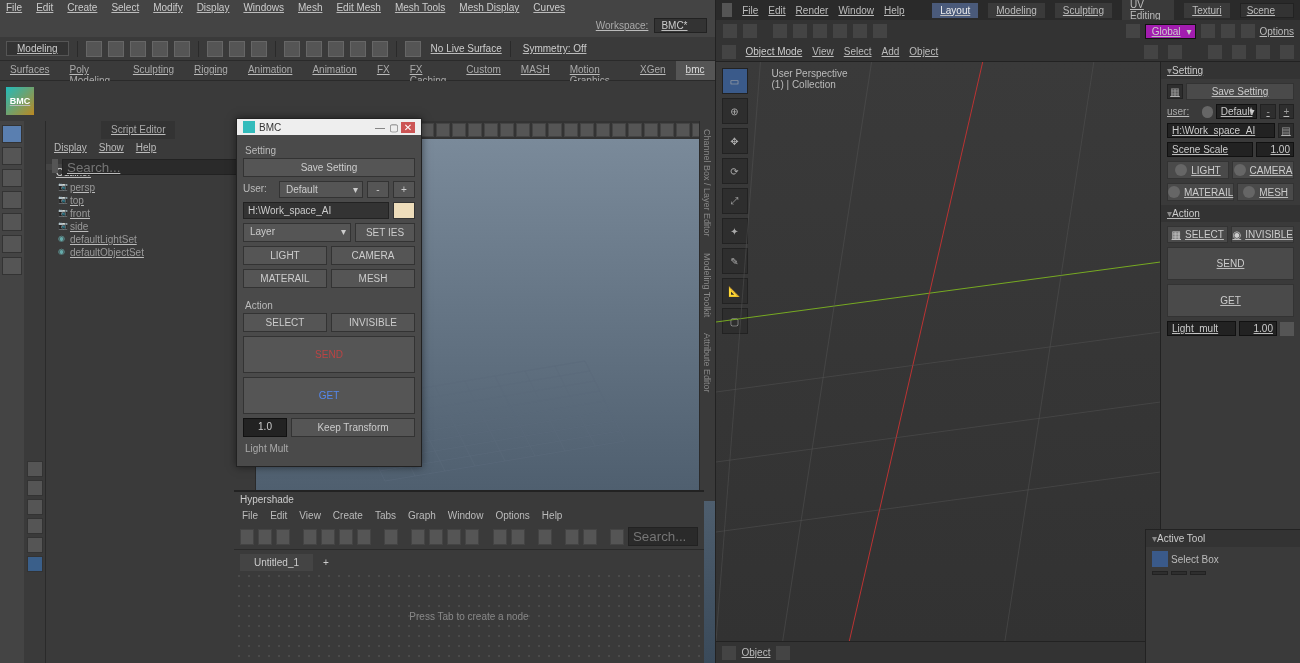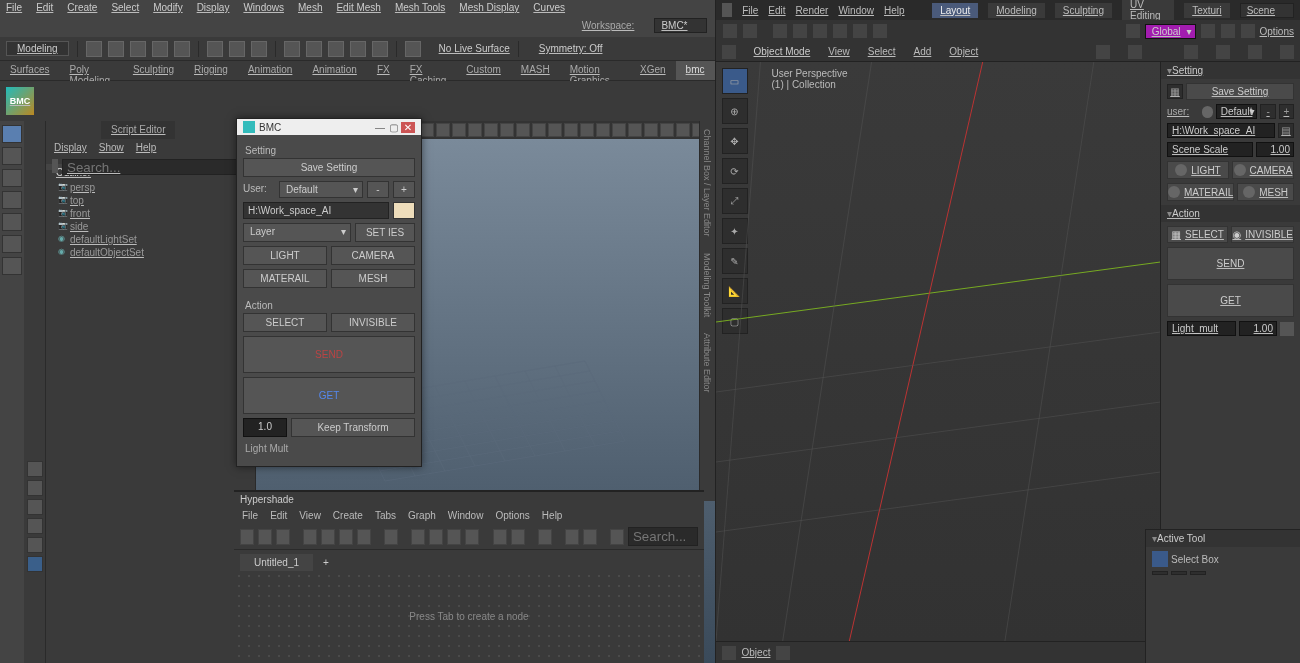--- a/index.html
+++ b/index.html
@@ -4,27 +4,27 @@
 <style>
 * { box-sizing: border-box; margin: 0; padding: 0; font-family: sans-serif; }
 body { background: #393939; color: #bbb; font-size: 10px; width: 1300px; height: 663px; overflow: hidden; position: relative; }
 .app { display: flex; width: 100%; height: 100%; text-decoration: underline; }
 .left-app { width: 720px; height: 100%; background: #444; display: flex; flex-direction: column; position: relative; }
 .right-app { flex: 1; height: 100%; background: #393939; display: flex; flex-direction: column; border-left: 1px solid #222; }
 
 
 .menubar { display: flex; background: #444; height: 18px; padding: 2px 6px; gap: 14px; }
 .menubar span { color: #ccc; cursor: pointer; }
-.workspace-bar { display: flex; align-items: center; gap: 20px; padding: 0 8px 4px; }
+.workspace-bar { display: flex; align-items: center; gap: 6px; padding: 0 8px 4px; }
 .ws-label { margin-left: auto; color: #aaa; }
 .ws-sel { background: #333; border: 1px solid #222; color: #ccc; padding: 1px 18px 1px 6px; }
 .shelf { display: flex; background: #3a3a3a; height: 24px; align-items: center; padding: 0 6px; gap: 6px; border-bottom: 1px solid #2a2a2a; }
 .shelf .sel { background: #333; border: 1px solid #555; color: #ccc; padding: 1px 10px; }
 .shelf .ico { width: 16px; height: 16px; background: #555; border: 1px solid #666; }
-.shelf .txt { color: #ccc; margin-left: 12px; }
+.shelf .txt { color: #ccc; margin-left: 4px; }
 .shelf .sep { width: 1px; height: 16px; background: #2a2a2a; margin: 0 2px; }
 
 .shelf-tabs { display: flex; background: #3a3a3a; height: 20px; border-bottom: 1px solid #2a2a2a; }
 .shelf-tabs div { padding: 3px 10px; color: #aaa; cursor: pointer; }
 .shelf-tabs div.active { background: #555; color: #ddd; }
 
 .shelf-icons { background: #3a3a3a; height: 40px; display: flex; align-items: center; padding: 0 6px; }
 .bmc-ico { width: 28px; height: 28px; background: linear-gradient(135deg,#2bb,#b82); display:flex; align-items:center; justify-content:center; font-weight:bold; color:#fff; font-size:9px;}
 
 .main-area { flex: 1; display: flex; }
@@ -104,21 +104,21 @@
 .b-menubar .tab { background: #3a3a3a; padding: 2px 8px; }
 .b-menubar .tab.active { background: #4a5a7a; color: #eee; }
 .b-menubar .scene { margin-left: auto; background: #333; padding: 1px 18px 1px 6px; border: 1px solid #222; }
 .b-icobtn { width: 14px; height: 14px; background: #555; }
 .b-shelf { display: flex; height: 22px; background: #333; align-items: center; gap: 4px; padding: 0 6px; }
 .b-shelf .bi { width: 16px; height: 16px; background: #444; border: 1px solid #333; }
 .b-shelf .bsel { background: #a21caf; border: 1px solid #111; color: #ccc; padding: 1px 14px 1px 6px; position:relative; }
 .b-shelf .bsel::after { content:"▾"; position:absolute; right:3px; }
 .b-shelf .blbl { color: #bbb; margin-left: auto; }
 
-.b-header { display: flex; height: 20px; background: #333; align-items: center; gap: 18px; padding: 0 6px; border-bottom: 1px solid #222; }
+.b-header { display: flex; height: 20px; background: #333; align-items: center; gap: 10px; padding: 0 6px; border-bottom: 1px solid #222; }
 .b-header .bi { width: 14px; height: 14px; background: #444; }
 .b-header span { color: #bbb; cursor: pointer; }
 .b-main { flex: 1; display: flex; }
 .b-view { flex: 1; background: linear-gradient(#3a3a3a,#323232); position: relative; overflow: hidden; }
 .b-toolcol { position: absolute; left: 6px; top: 6px; display: flex; flex-direction: column; gap: 4px; }
 .b-toolcol .bt { width: 26px; height: 26px; background: #2e2e2e; border: 1px solid #222; display:flex; align-items:center; justify-content:center; color:#aaa;}
 .b-toolcol .bt.sel { background: #3a5a8a; }
 .b-info { position: absolute; left: 56px; top: 6px; color: #bbb; }
 .b-footer { height: 22px; background: #333; display: flex; align-items: center; gap: 6px; padding: 0 6px; border-top: 1px solid #222; }
 .b-footer .bi { width: 14px; height: 14px; background: #444; }

